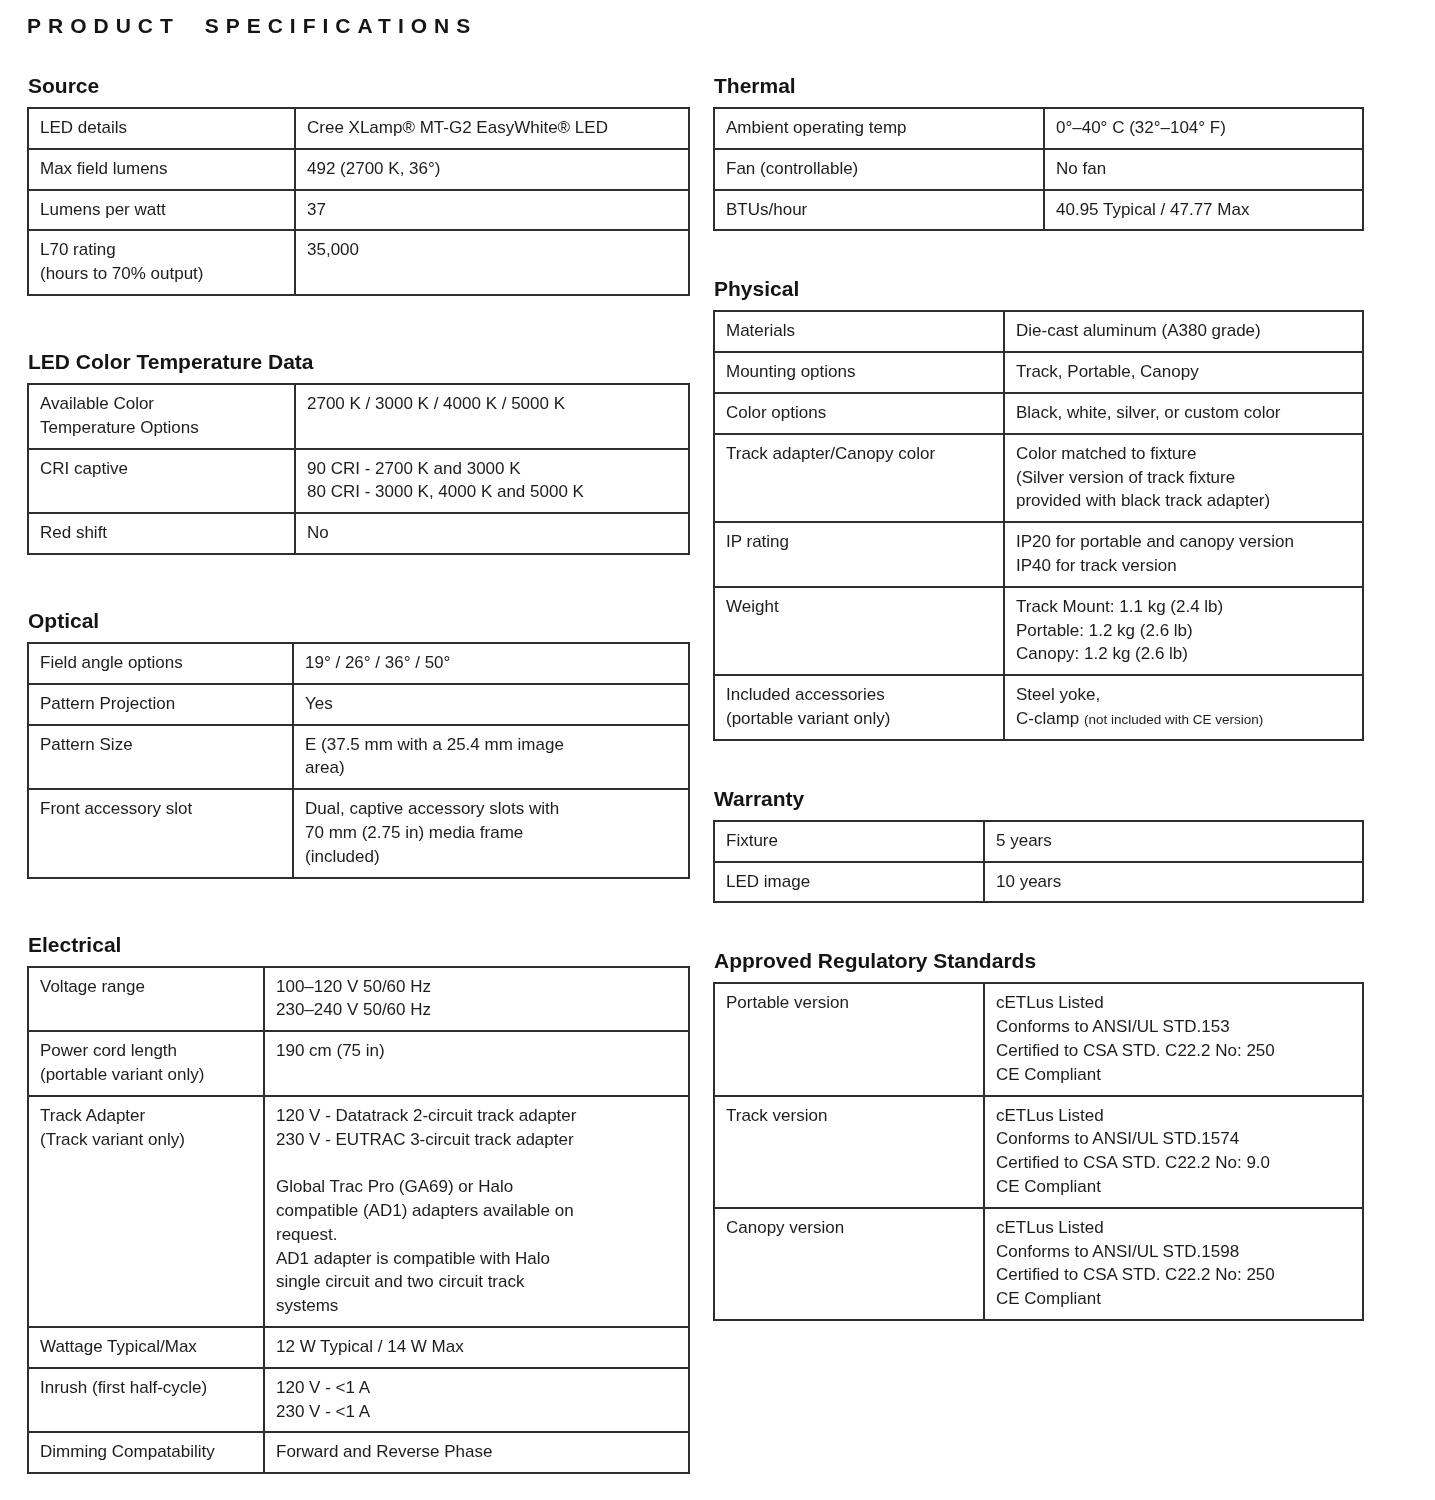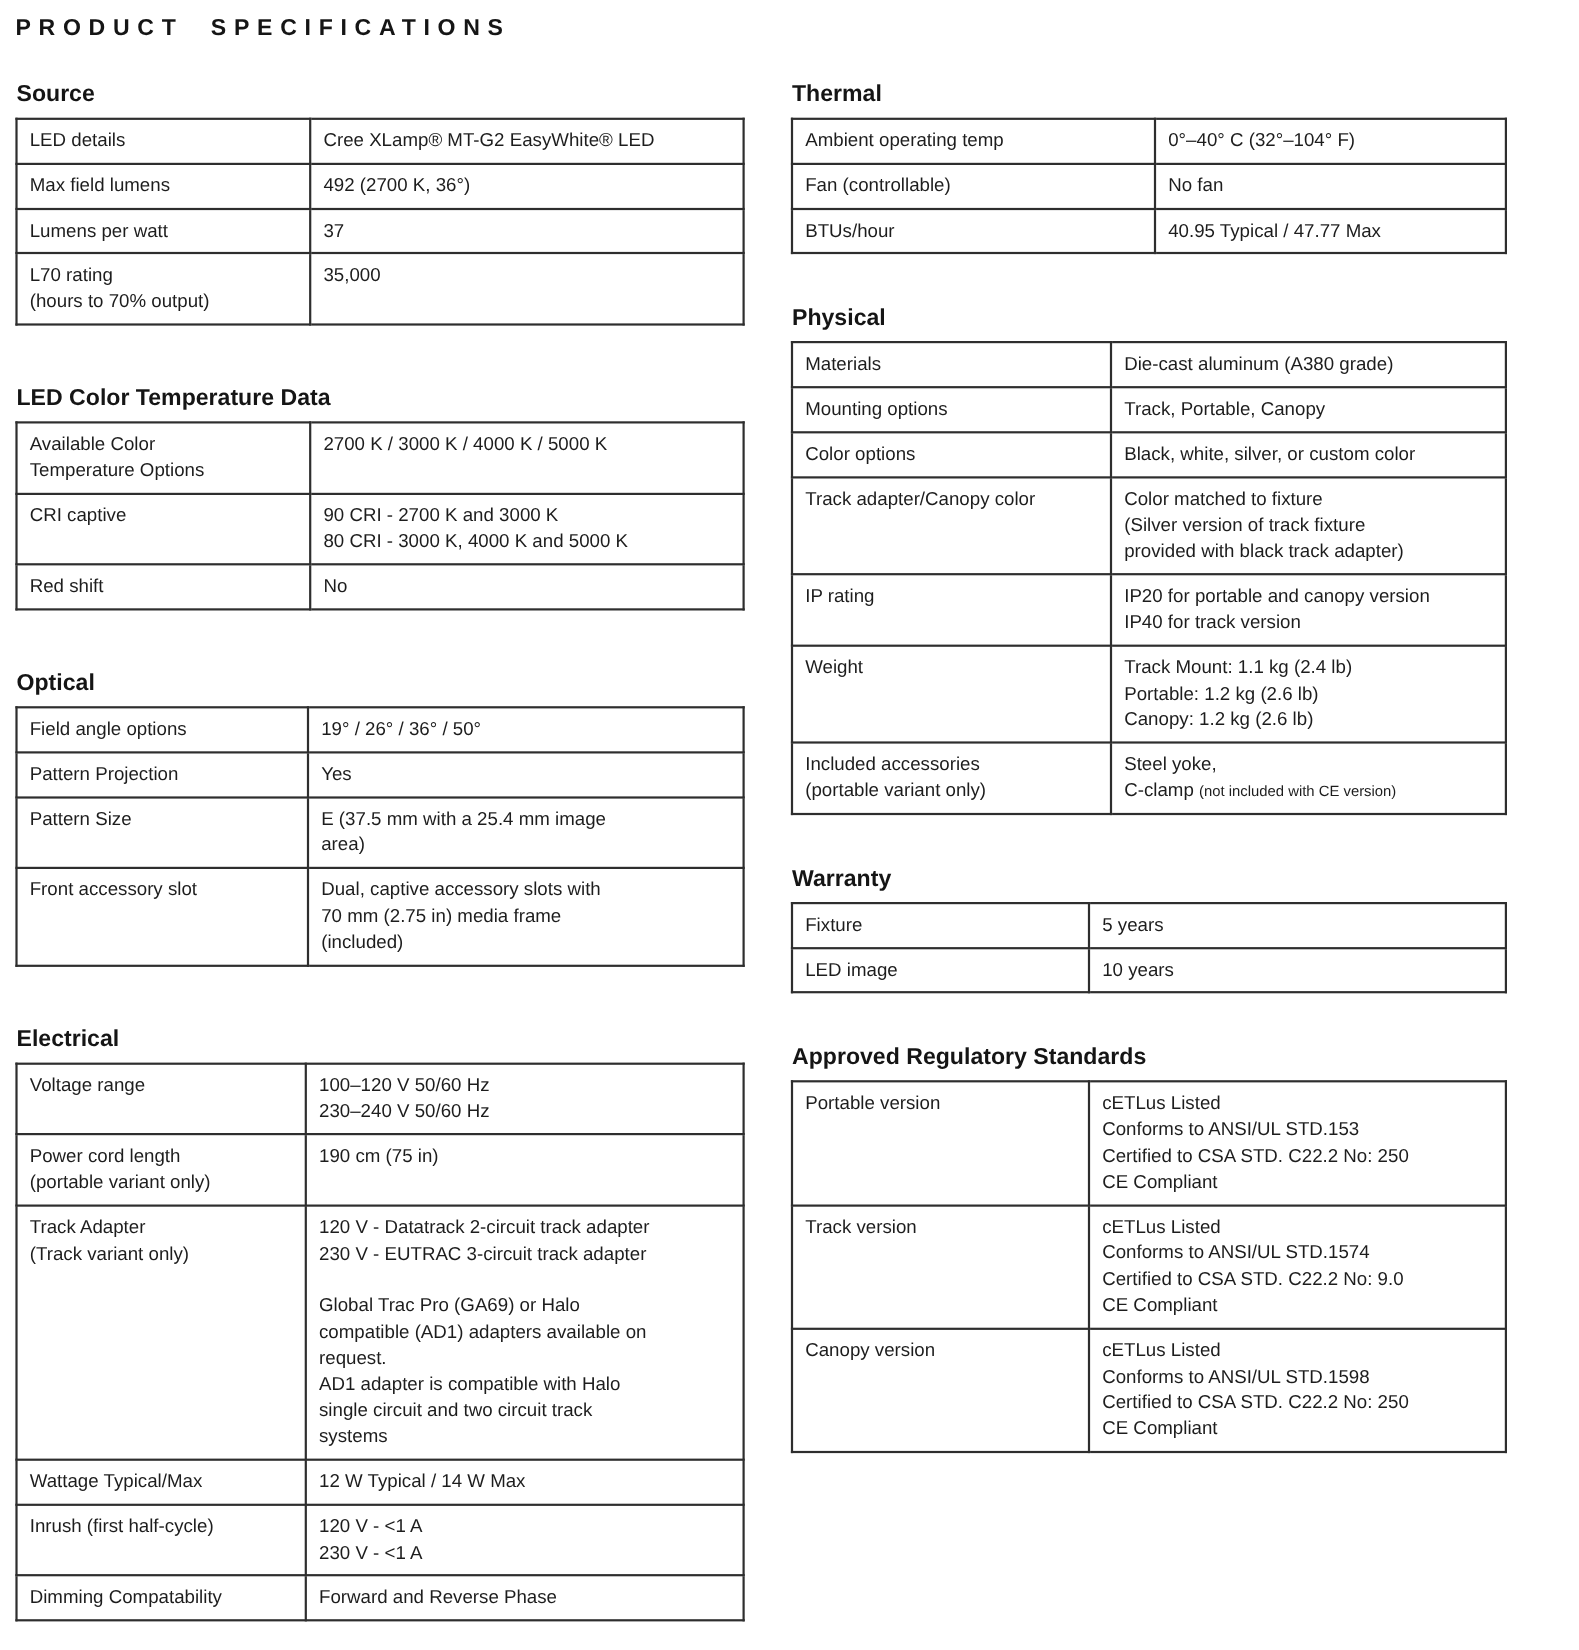--- a/index.html
+++ b/index.html
@@ -5,34 +5,34 @@
   * { box-sizing: border-box; }
   html, body { margin: 0; padding: 0; background: #ffffff; }
   body {
     font-family: "Liberation Sans", sans-serif;
     color: #1d1d1d;
     width: 1435px;
   }
   .page {
     width: 1435px;
     height: 1500px;
-    padding: 12px 44px 20px 14px;
+    padding: 12px 44px 20px 27px;
     overflow: hidden;
   }
   .page-title {
     font-size: 21px;
     font-weight: bold;
     letter-spacing: 7px;
     word-spacing: 12px;
     color: #151515;
     margin: 2px 0 36px 0;
   }
   .columns {
     display: flex;
-    gap: 42px;
+    gap: 23px;
     align-items: flex-start;
   }
   .col-left  { width: 663px; flex: none; }
   .col-right { width: 651px; flex: none; }
 
   .section { margin-top: 0; }
   .col-left  .section + .section { margin-top: 54px; }
   .col-right .section + .section { margin-top: 46px; }
 
   .section-title {
@@ -56,21 +56,21 @@
     white-space: pre-line;
     color: #1d1d1d;
     overflow-wrap: break-word;
   }
   .spec-table td .note { font-size: 13.5px; }
 
   
   .section-source td.label,
   .section-led-color-temperature-data td.label { width: 267px; }
   .section-optical td.label    { width: 265px; }
-  .section-electrical td.label { width: 263px; }
+  .section-electrical td.label { width: 236px; }
   .section-thermal td.label    { width: 330px; }
   .section-physical td.label   { width: 290px; }
   .section-warranty td.label,
   .section-approved-regulatory-standards td.label { width: 270px; }
 </style>
 </head>
 <body>
 
 <div class="page">
   <div class="page-title">PRODUCT SPECIFICATIONS</div>

